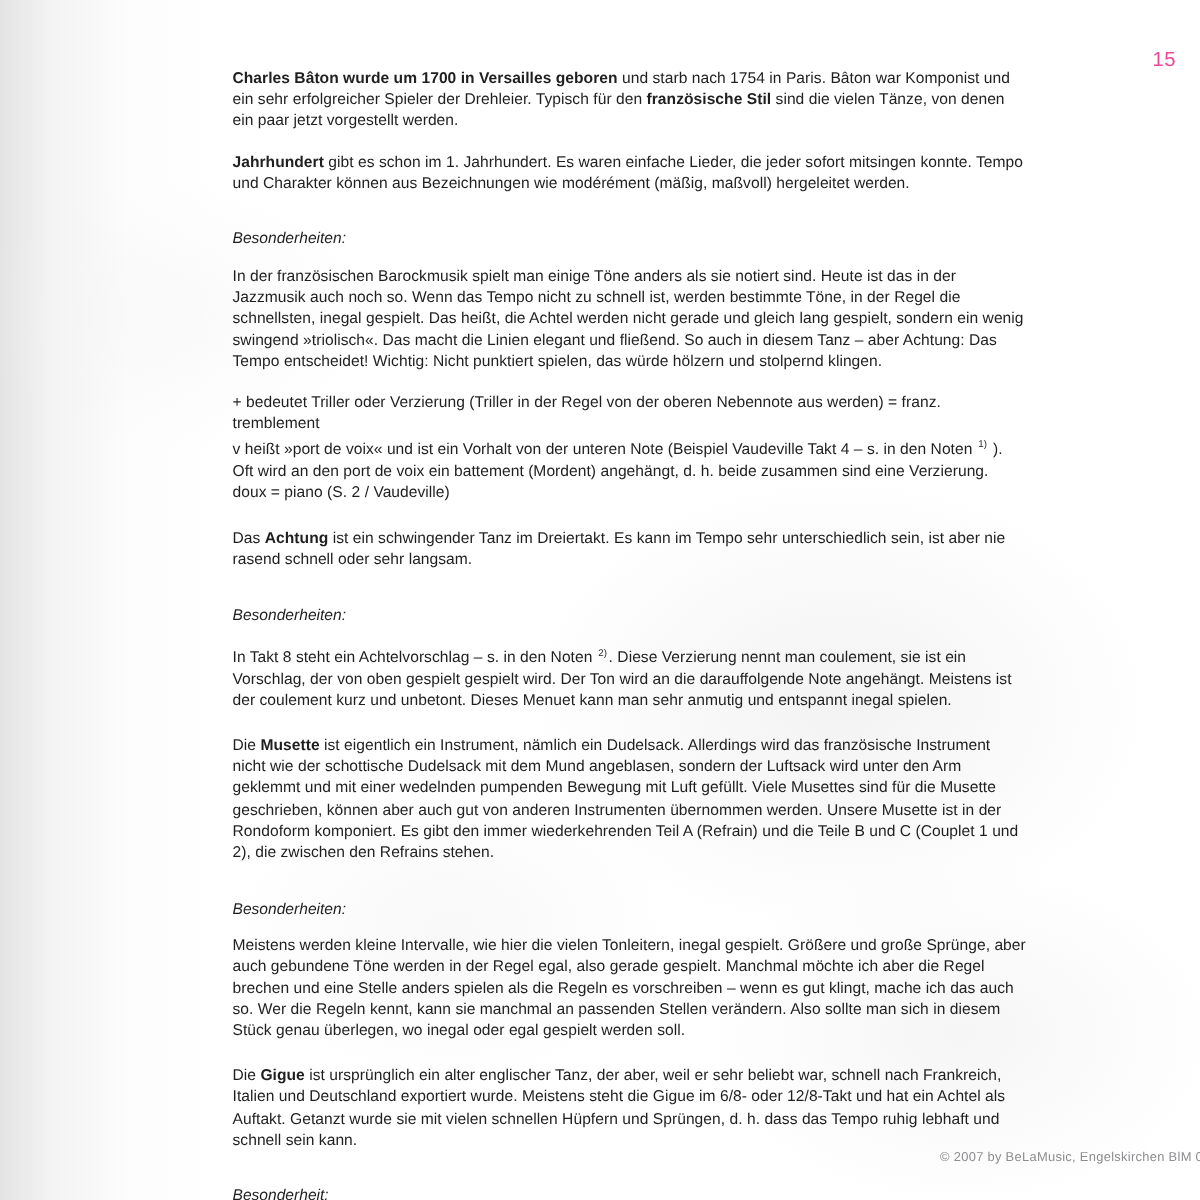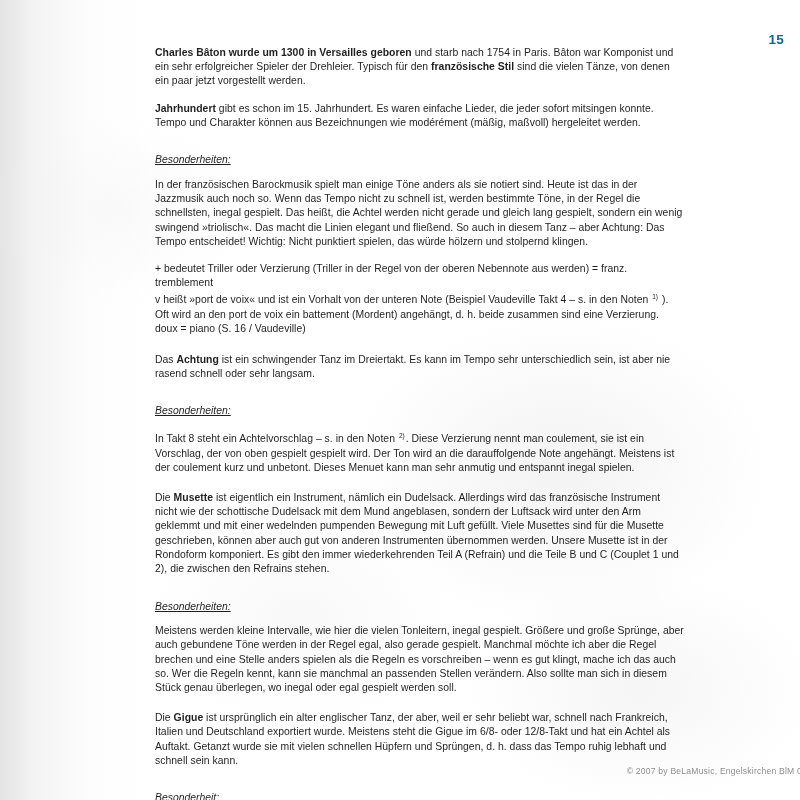--- a/index.html
+++ b/index.html
@@ -55,23 +55,23 @@
     top: 0;
     width: 530px;
   }
 
   
   #page-number {
     position: absolute;
     right: 16px;
     top: 32px;
     font-size: 13.5px;
-    font-weight: bold;
+    font-weight: normal;
     letter-spacing: 0.3px;
-    color: #0369a1;
+    color: #ec4899;
   }
 
   
   .para {
     font-size: 10.4px;
     line-height: 14.2px;
     text-align: left;
     color: #1f1f1f;
     letter-spacing: 0.03px;
     margin: 0;
@@ -80,21 +80,20 @@
   .para.italic { }
   .lead-in { font-weight: bold; }
   .gap-md { height: 13px; }
   .gap-lg { height: 16px; }
 
   .note-label {
     font-size: 10.4px;
     line-height: 14.2px;
     font-style: italic;
     color: #1f1f1f;
-    text-decoration: underline;
   }
   sup.notemark {
     font-size: 6.5px;
     vertical-align: super;
     padding: 0 1px;
   }
 
   
   #footer-copyright {
     position: absolute;
@@ -114,36 +113,36 @@
 
   <div id="scan-shadow-left"></div>
   <div id="scan-paper-tone"></div>
 
   <div id="page-number">15</div>
 
   <div id="content">
 
     <div class="gap-lg" style="height:46px"></div>
 
-    <p class="para roman"><span class="lead-in">Charles Bâton wurde um 1300 in Versailles geboren</span><span> und starb nach 1754 in Paris. Bâton war Komponist und ein sehr erfolgreicher Spieler der Drehleier. Typisch für den </span><span class="lead-in">französische Stil</span><span> sind die vielen Tänze, von denen ein paar jetzt vorgestellt werden.</span></p>
+    <p class="para roman"><span class="lead-in">Charles Bâton wurde um 1700 in Versailles geboren</span><span> und starb nach 1754 in Paris. Bâton war Komponist und ein sehr erfolgreicher Spieler der Drehleier. Typisch für den </span><span class="lead-in">französische Stil</span><span> sind die vielen Tänze, von denen ein paar jetzt vorgestellt werden.</span></p>
 
     <div class="gap-md"></div>
 
-    <p class="para roman"><span class="lead-in">Jahrhundert</span><span> gibt es schon im 15. Jahrhundert. Es waren einfache Lieder, die jeder sofort mitsingen konnte. Tempo und Charakter können aus Bezeichnungen wie modérément (mäßig, maßvoll) hergeleitet werden.</span></p>
+    <p class="para roman"><span class="lead-in">Jahrhundert</span><span> gibt es schon im 1. Jahrhundert. Es waren einfache Lieder, die jeder sofort mitsingen konnte. Tempo und Charakter können aus Bezeichnungen wie modérément (mäßig, maßvoll) hergeleitet werden.</span></p>
 
     <div class="gap-md"></div>
 
     <p class="note-label">Besonderheiten:</p>
     <p class="para italic">In der französischen Barockmusik spielt man einige Töne anders als sie notiert sind. Heute ist das in der Jazzmusik auch noch so. Wenn das Tempo nicht zu schnell ist, werden bestimmte Töne, in der Regel die schnellsten, inegal gespielt. Das heißt, die Achtel werden nicht gerade und gleich lang gespielt, sondern ein wenig swingend »triolisch«.  Das macht die Linien elegant und fließend. So auch in diesem Tanz – aber Achtung: Das Tempo entscheidet! Wichtig: Nicht punktiert spielen, das würde hölzern und stolpernd klingen.</p>
 
     <div class="gap-md"></div>
 
     <p class="para italic">+  bedeutet Triller oder Verzierung (Triller in der Regel von der oberen Nebennote aus werden) = franz. tremblement</p>
     <p class="para italic"><span>v  heißt »port de voix« und ist ein Vorhalt von der unteren Note (Beispiel Vaudeville Takt 4 – s. in den Noten </span><sup class="notemark">1)</sup><span> ). Oft wird an den port de voix ein battement (Mordent) angehängt, d. h. beide zusammen sind eine Verzierung.</span></p>
-    <p class="para italic">doux = piano (S. 16 / Vaudeville)</p>
+    <p class="para italic">doux = piano (S. 2 / Vaudeville)</p>
 
     <div class="gap-lg"></div>
 
     <p class="para roman"><span>Das </span><span class="lead-in">Achtung</span><span> ist ein schwingender Tanz im Dreiertakt. Es kann im Tempo sehr unterschiedlich sein, ist aber nie rasend schnell oder sehr langsam.</span></p>
 
     <div class="gap-md"></div>
 
     <p class="note-label">Besonderheiten:</p>
     <p class="para italic"><span>In Takt 8 steht ein Achtelvorschlag – s. in den Noten </span><sup class="notemark">2)</sup><span>. Diese Verzierung nennt man coulement, sie ist ein Vorschlag, der von oben gespielt gespielt wird. Der Ton wird an die darauffolgende Note angehängt. Meistens ist der coulement kurz und unbetont. Dieses Menuet kann man sehr anmutig und entspannt inegal spielen.</span></p>
 

